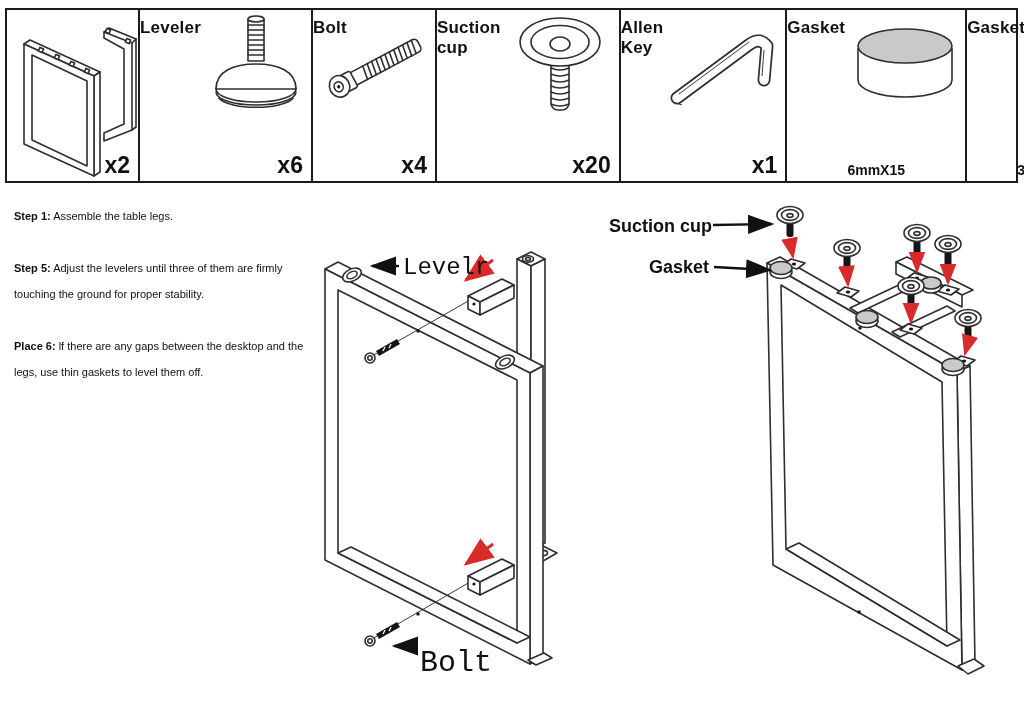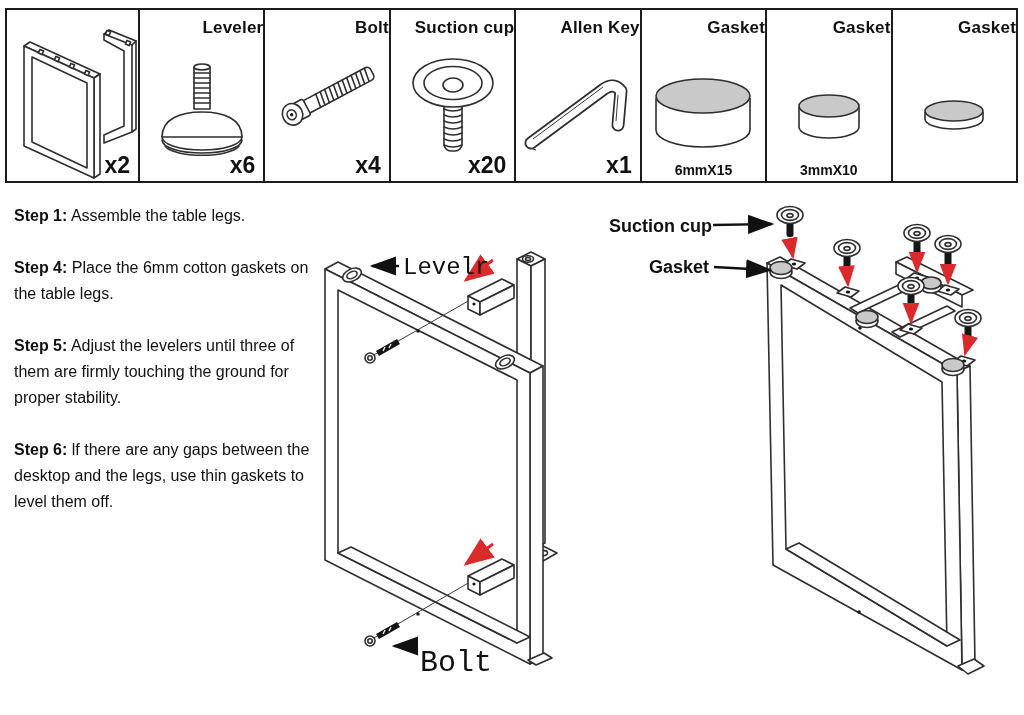--- a/index.html
+++ b/index.html
@@ -3,28 +3,28 @@
 <meta charset="utf-8">
 <style>
   html,body{margin:0;padding:0;background:#fff;}
   #page{position:relative;width:1024px;height:715px;background:#ffffff;overflow:hidden;
         font-family:"Liberation Sans",sans-serif;color:#111;}
   
   #parts-table{position:absolute;left:5px;top:8px;width:1013px;height:175px;
     display:grid;grid-template-columns:131px repeat(7,1fr);
     border:2px solid #1c1c1c;box-sizing:border-box;background:#fff;}
   .cell{position:relative;border-left:2px solid #1c1c1c;box-sizing:border-box;
-    display:flex;flex-direction:column;align-items:flex-end;}
+    display:flex;flex-direction:row;align-items:flex-start;}
   .cell:first-child{border-left:none;}
   .cell-label{font-size:17px;font-weight:bold;margin-top:8px;letter-spacing:.2px;}
   .cell-qty{position:absolute;bottom:2px;right:8px;font-size:23px;font-weight:bold;}
   .cell-qty.center{left:0;right:0;text-align:center;font-size:14px;bottom:3px;}
   .part-ic{flex:1 1 auto;display:flex;align-items:center;justify-content:center;width:100%;}
   
-  #steps{position:absolute;left:14px;top:203px;width:300px;font-size:16px;line-height:26px;}
+  #steps{position:absolute;left:14px;top:203px;width:300px;font-size:11px;line-height:26px;}
   #steps p{margin:0 0 26px 0;}
   .step-prefix{font-weight:bold;}
   
   #mid-diagram{position:absolute;left:300px;top:212px;}
   #right-diagram{position:absolute;left:600px;top:200px;}
   svg{display:block;}
   .ln{fill:#ffffff;stroke:#2e2e2e;stroke-width:1.6;stroke-linejoin:round;}
   .ln2{fill:none;stroke:#2e2e2e;stroke-width:1.6;stroke-linecap:round;}
   .thin{fill:none;stroke:#3a3a3a;stroke-width:1;}
   .blk{fill:#151515;stroke:none;}
@@ -184,23 +184,22 @@
         <svg width="100" height="80" viewBox="0 0 100 80">
           <path class="ln" d="M21,42 L21,49 A29,10 0 0 0 79,49 L79,42"></path>
           <ellipse class="gask" cx="50" cy="41" rx="29" ry="10"></ellipse>
         </svg>
       </div>
     </div>
   </div>
 
   <div id="steps">
     <p><span class="step-prefix">Step 1:</span><span> Assemble the table legs.</span></p>
-    <p><span class="step-prefix">Step 4:</span><span> Place the 6mm cotton gaskets on the table legs.</span></p>
     <p><span class="step-prefix">Step 5:</span><span> Adjust the levelers until three of them are firmly touching the ground for proper stability.</span></p>
-    <p><span class="step-prefix">Step 6:</span><span> lf there are any gaps between the desktop and the legs, use thin gaskets to level them off.</span></p>
+    <p><span class="step-prefix">Place 6:</span><span> lf there are any gaps between the desktop and the legs, use thin gaskets to level them off.</span></p>
   </div>
 
   <div id="mid-diagram">
     <svg width="300" height="505" viewBox="0 0 300 505">
       <defs>
         <marker id="ab" markerWidth="12" markerHeight="10" refX="10" refY="5" orient="auto">
           <path d="M0,1 L11,5 L0,9 Z" fill="#111"></path>
         </marker>
         <marker id="ar" markerWidth="11" markerHeight="10" refX="9" refY="5" orient="auto">
           <path d="M0,1 L10,5 L0,9 Z" fill="#d92b2b"></path>

